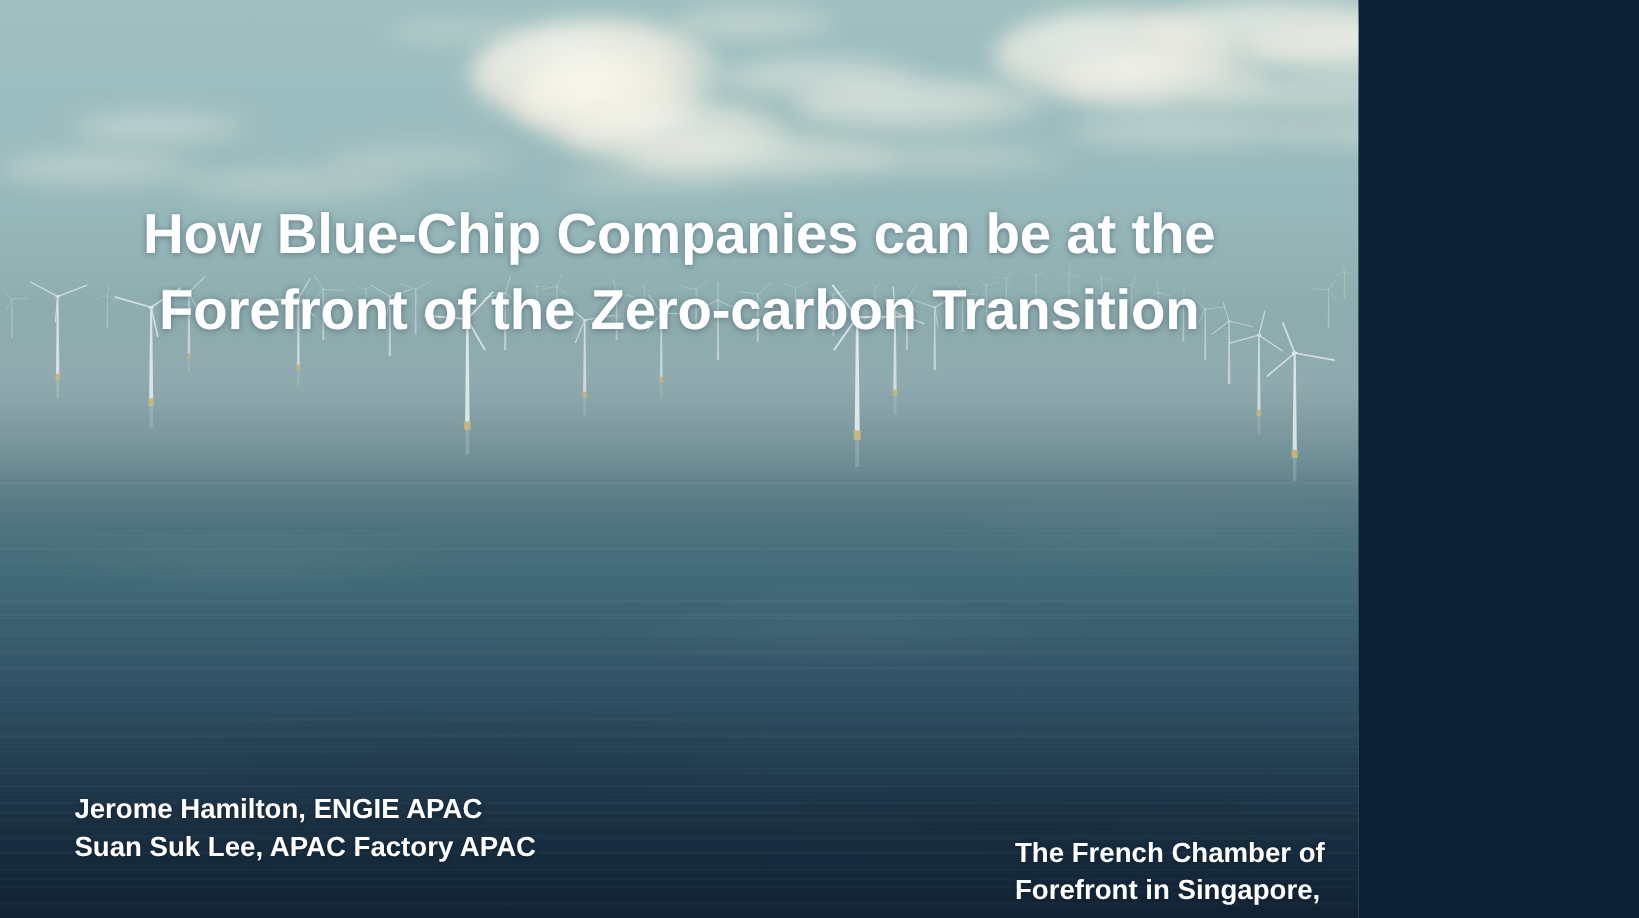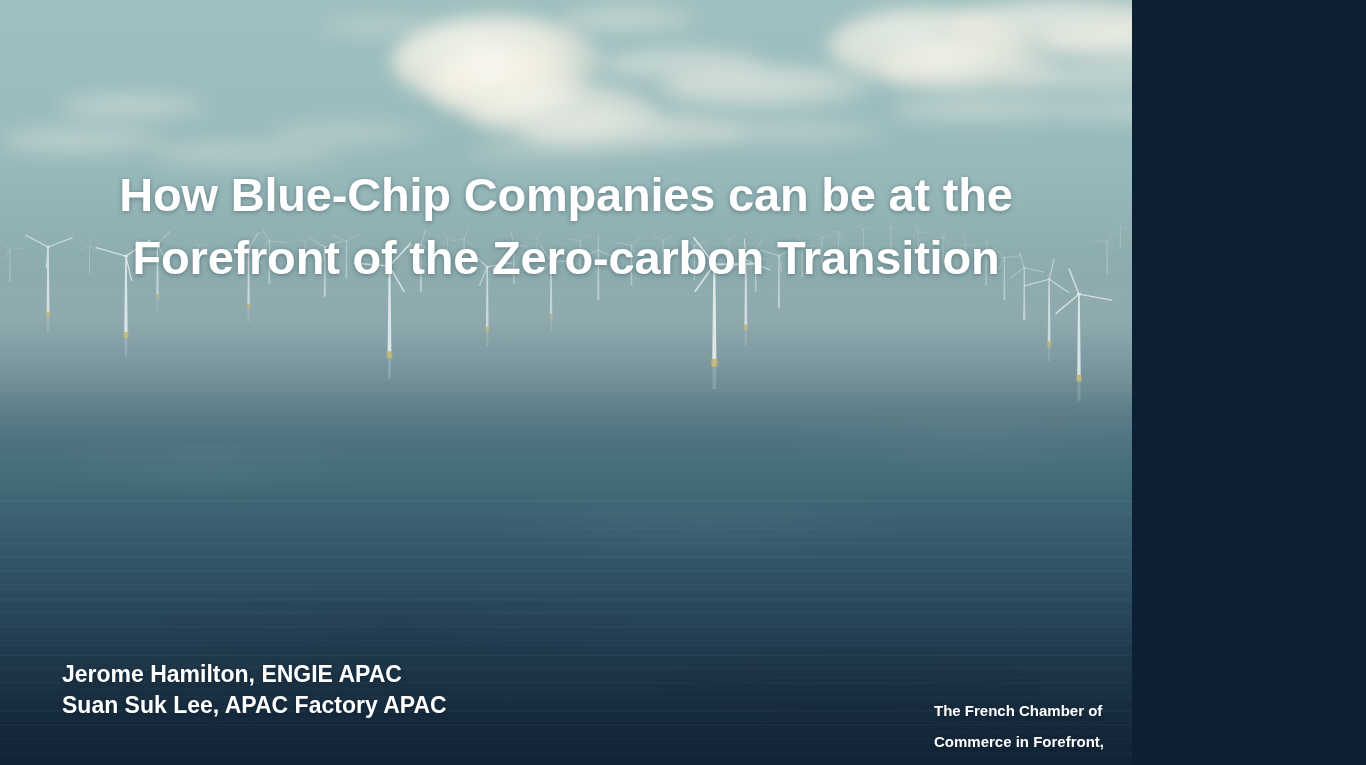--- a/index.html
+++ b/index.html
@@ -155,21 +155,21 @@
   }
 
   .event {
     position: absolute;
     right: 28px;
     bottom: 8px;
     text-align: left;
   }
   .event .eline {
     color: #ffffff;
-    font-size: 15px;
+    font-size: 23px;
     font-weight: bold;
     line-height: 31px;
     text-shadow: 0 1px 4px rgba(10,25,40,0.55);
     white-space: nowrap;
   }
 </style>
 </head>
 <body>
 
 <div id="slide">
@@ -548,16 +548,16 @@
     <div class="title-line">Forefront of the Zero-carbon Transition</div>
   </div>
 
   <div class="presenters">
     <div class="pline">Jerome Hamilton, ENGIE APAC</div>
     <div class="pline">Suan Suk Lee, APAC Factory APAC</div>
   </div>
 
   <div class="event">
     <div class="eline">The French Chamber of</div>
-    <div class="eline">Commerce in Forefront,</div>
+    <div class="eline">Forefront in Singapore,</div>
   </div>
 
 </div>
 
 </body></html>

